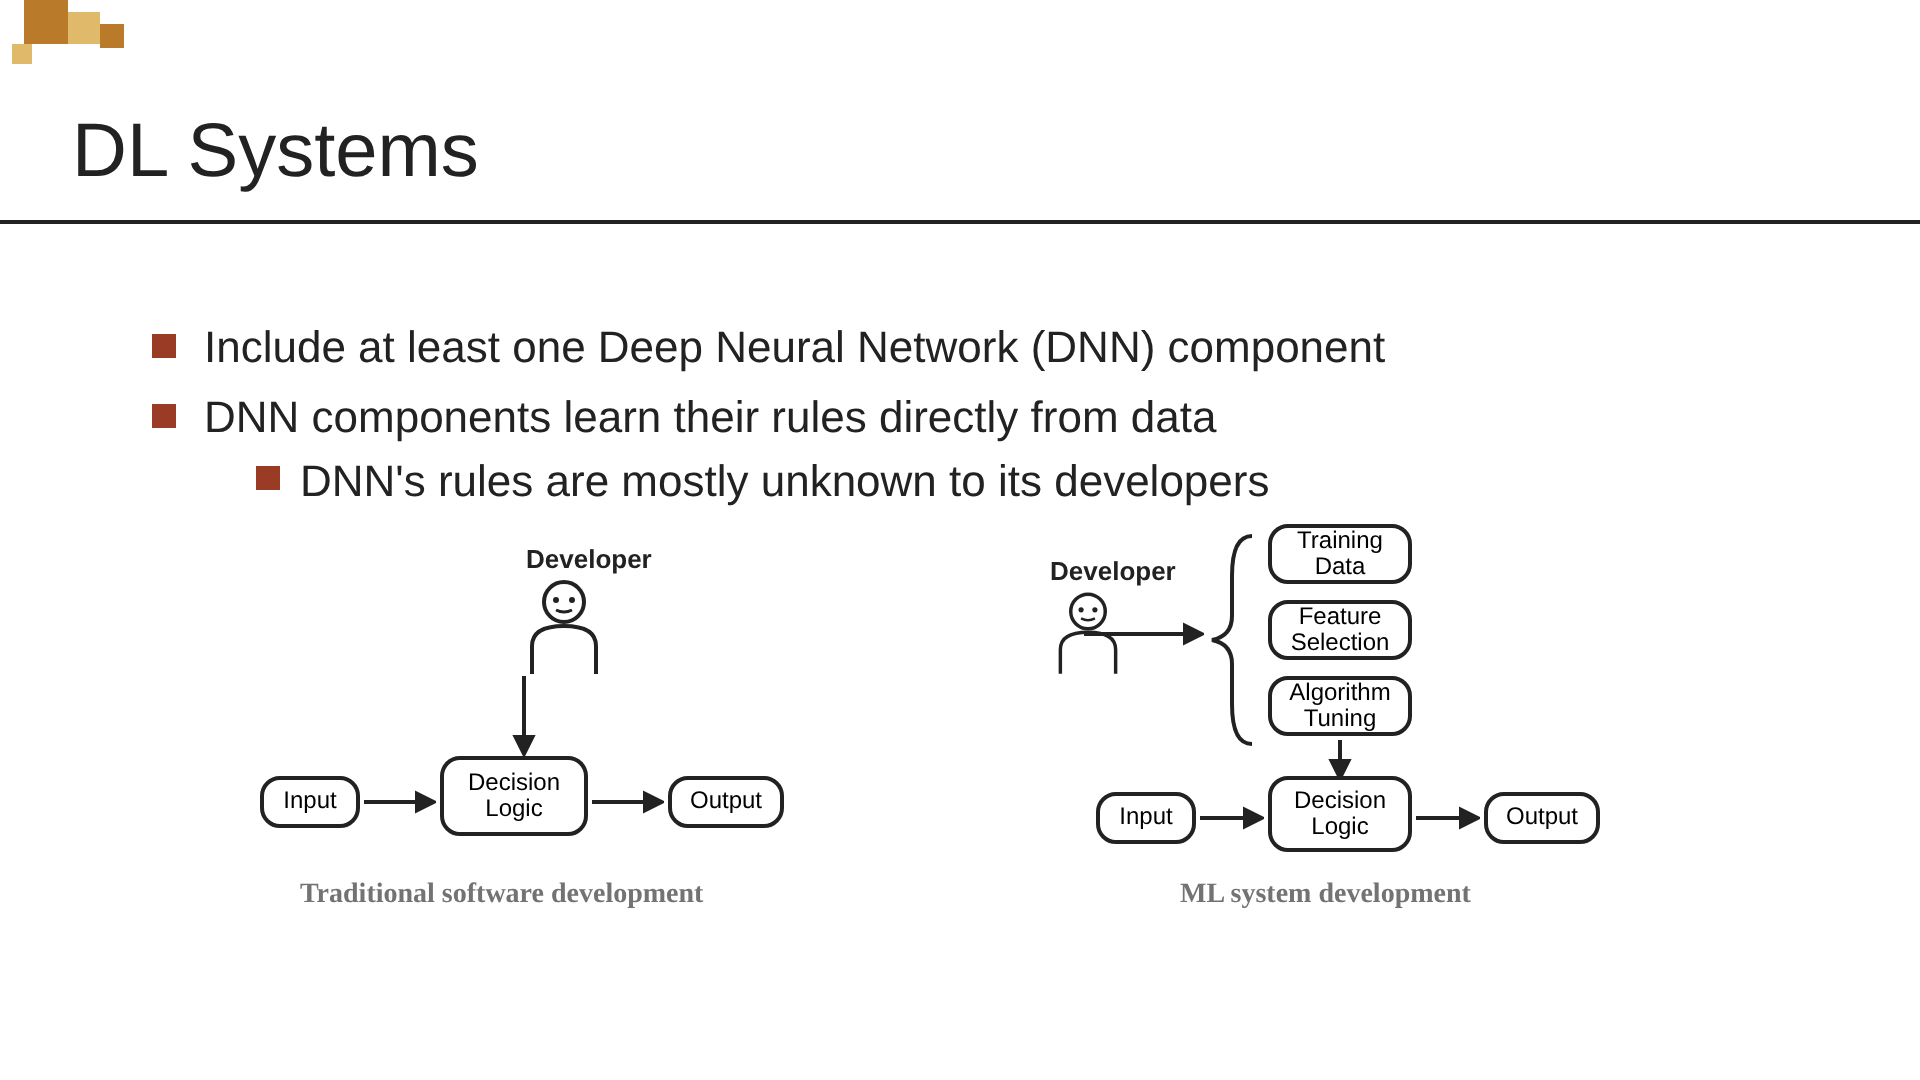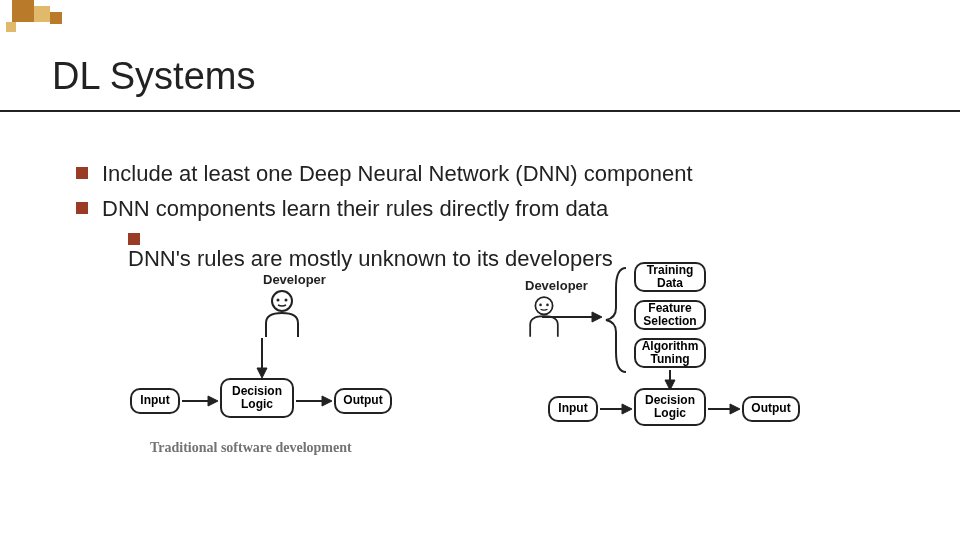--- a/index.html
+++ b/index.html
@@ -19,21 +19,21 @@
   .corner-deco .sq {
     position: absolute;
   }
   .sq1 { width: 22px; height: 22px; background: #b97a2a; left: 12px; top: 0; }
   .sq2 { width: 16px; height: 16px; background: #e0b96a; left: 34px; top: 6px; }
   .sq3 { width: 12px; height: 12px; background: #b97a2a; left: 50px; top: 12px; }
   .sq4 { width: 10px; height: 10px; background: #e0b96a; left: 6px; top: 22px; }
 
   .title {
     position: absolute;
-    left: 52px;
+    left: 36px;
     top: 55px;
     font-size: 38px;
     color: #222;
     font-weight: 400;
   }
   .underline {
     position: absolute;
     left: 0;
     top: 110px;
     width: 960px;
@@ -62,21 +62,20 @@
   .li1 .txt {
     font-size: 22px;
     color: #222;
     line-height: 1.3;
   }
   .li2 {
     display: flex;
     align-items: flex-start;
     margin-left: 26px;
     margin-top: 4px;
-    flex-direction: column;
   }
   .li2 .mark {
     width: 12px;
     height: 12px;
     border: 2px solid #9a3b26;
     margin-top: 6px;
     margin-right: 10px;
     flex-shrink: 0;
   }
   .li2 .txt {
@@ -112,21 +111,21 @@
     margin-left: 25px;
   }
   .developer svg { display: block; margin: 0 auto; }
 
   .box {
     position: absolute;
     border: 2px solid #222;
     border-radius: 10px;
     background: #fff;
     font-size: 12px;
-    font-weight: bold;
+    font-weight: normal;
     display: flex;
     align-items: center;
     justify-content: center;
     text-align: center;
     line-height: 1.1;
     padding: 2px 4px;
   }
   .caption {
     position: absolute;
     font-family: Georgia, 'Times New Roman', serif;
@@ -243,15 +242,16 @@
       <line x1="0" y1="7" x2="22" y2="7" stroke="#222" stroke-width="2"></line>
       <polygon points="32,7 22,2 22,12"></polygon>
     </svg>
     <div class="box" style="left:184px; top:108px; width:72px; height:38px;">Decision Logic</div>
     <svg class="arrow" style="left:258px; top:122px;" width="32" height="14">
       <line x1="0" y1="7" x2="22" y2="7" stroke="#222" stroke-width="2"></line>
       <polygon points="32,7 22,2 22,12"></polygon>
     </svg>
     <div class="box" style="left:292px; top:116px; width:58px; height:26px;">Output</div>
 
+    <div class="caption" style="left:140px; top:160px;">ML system development</div>
   </div>
 
 </div>
 
 </body></html>

